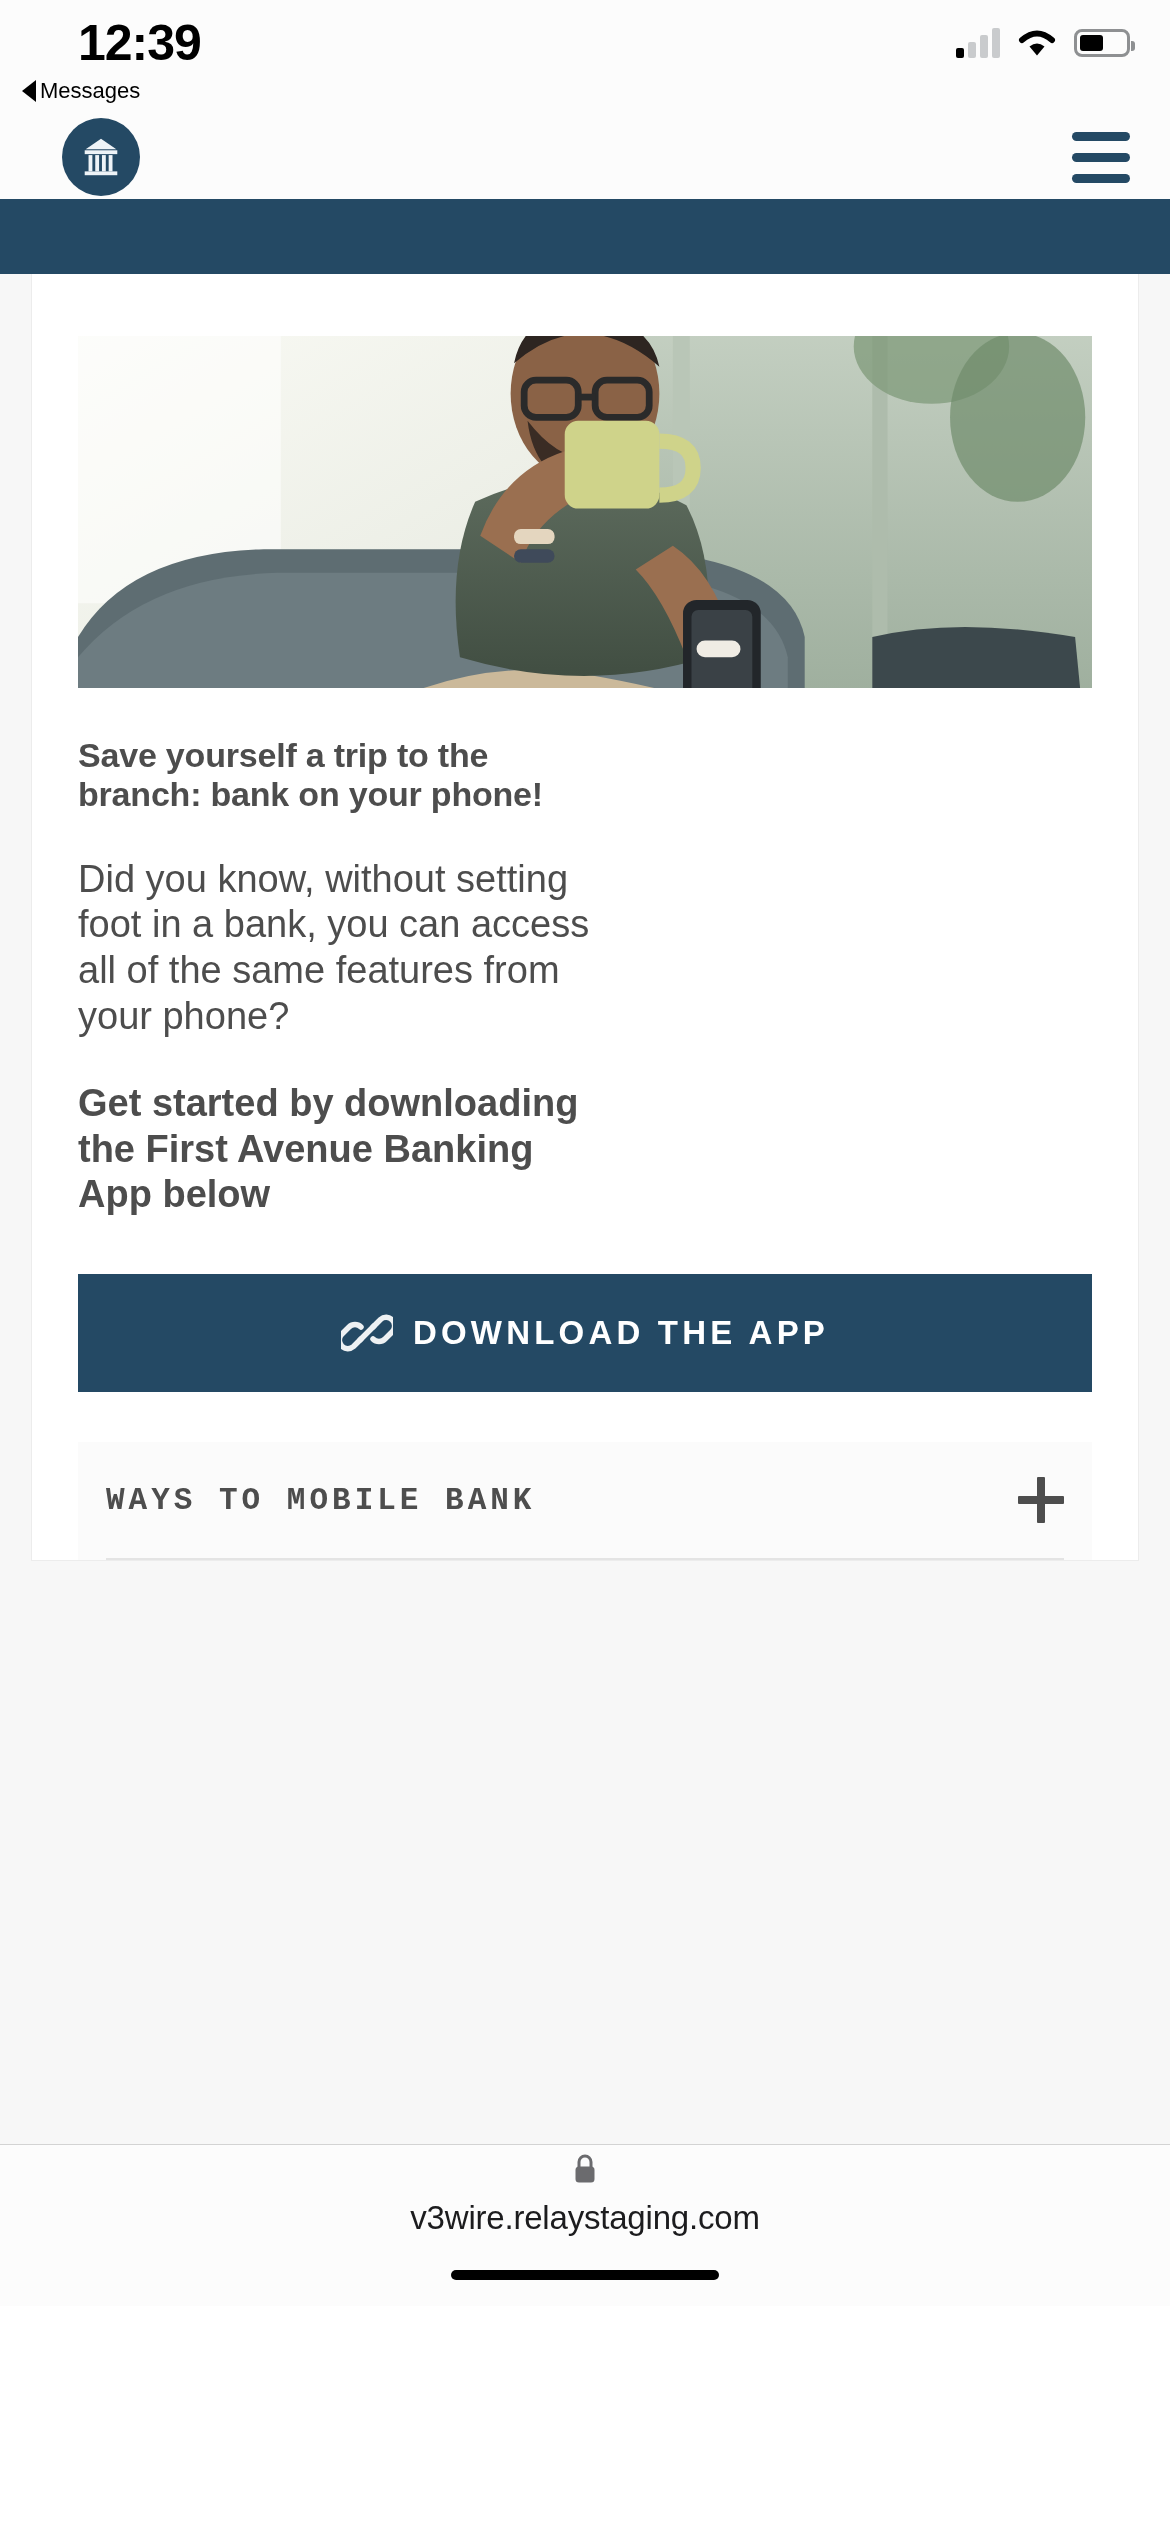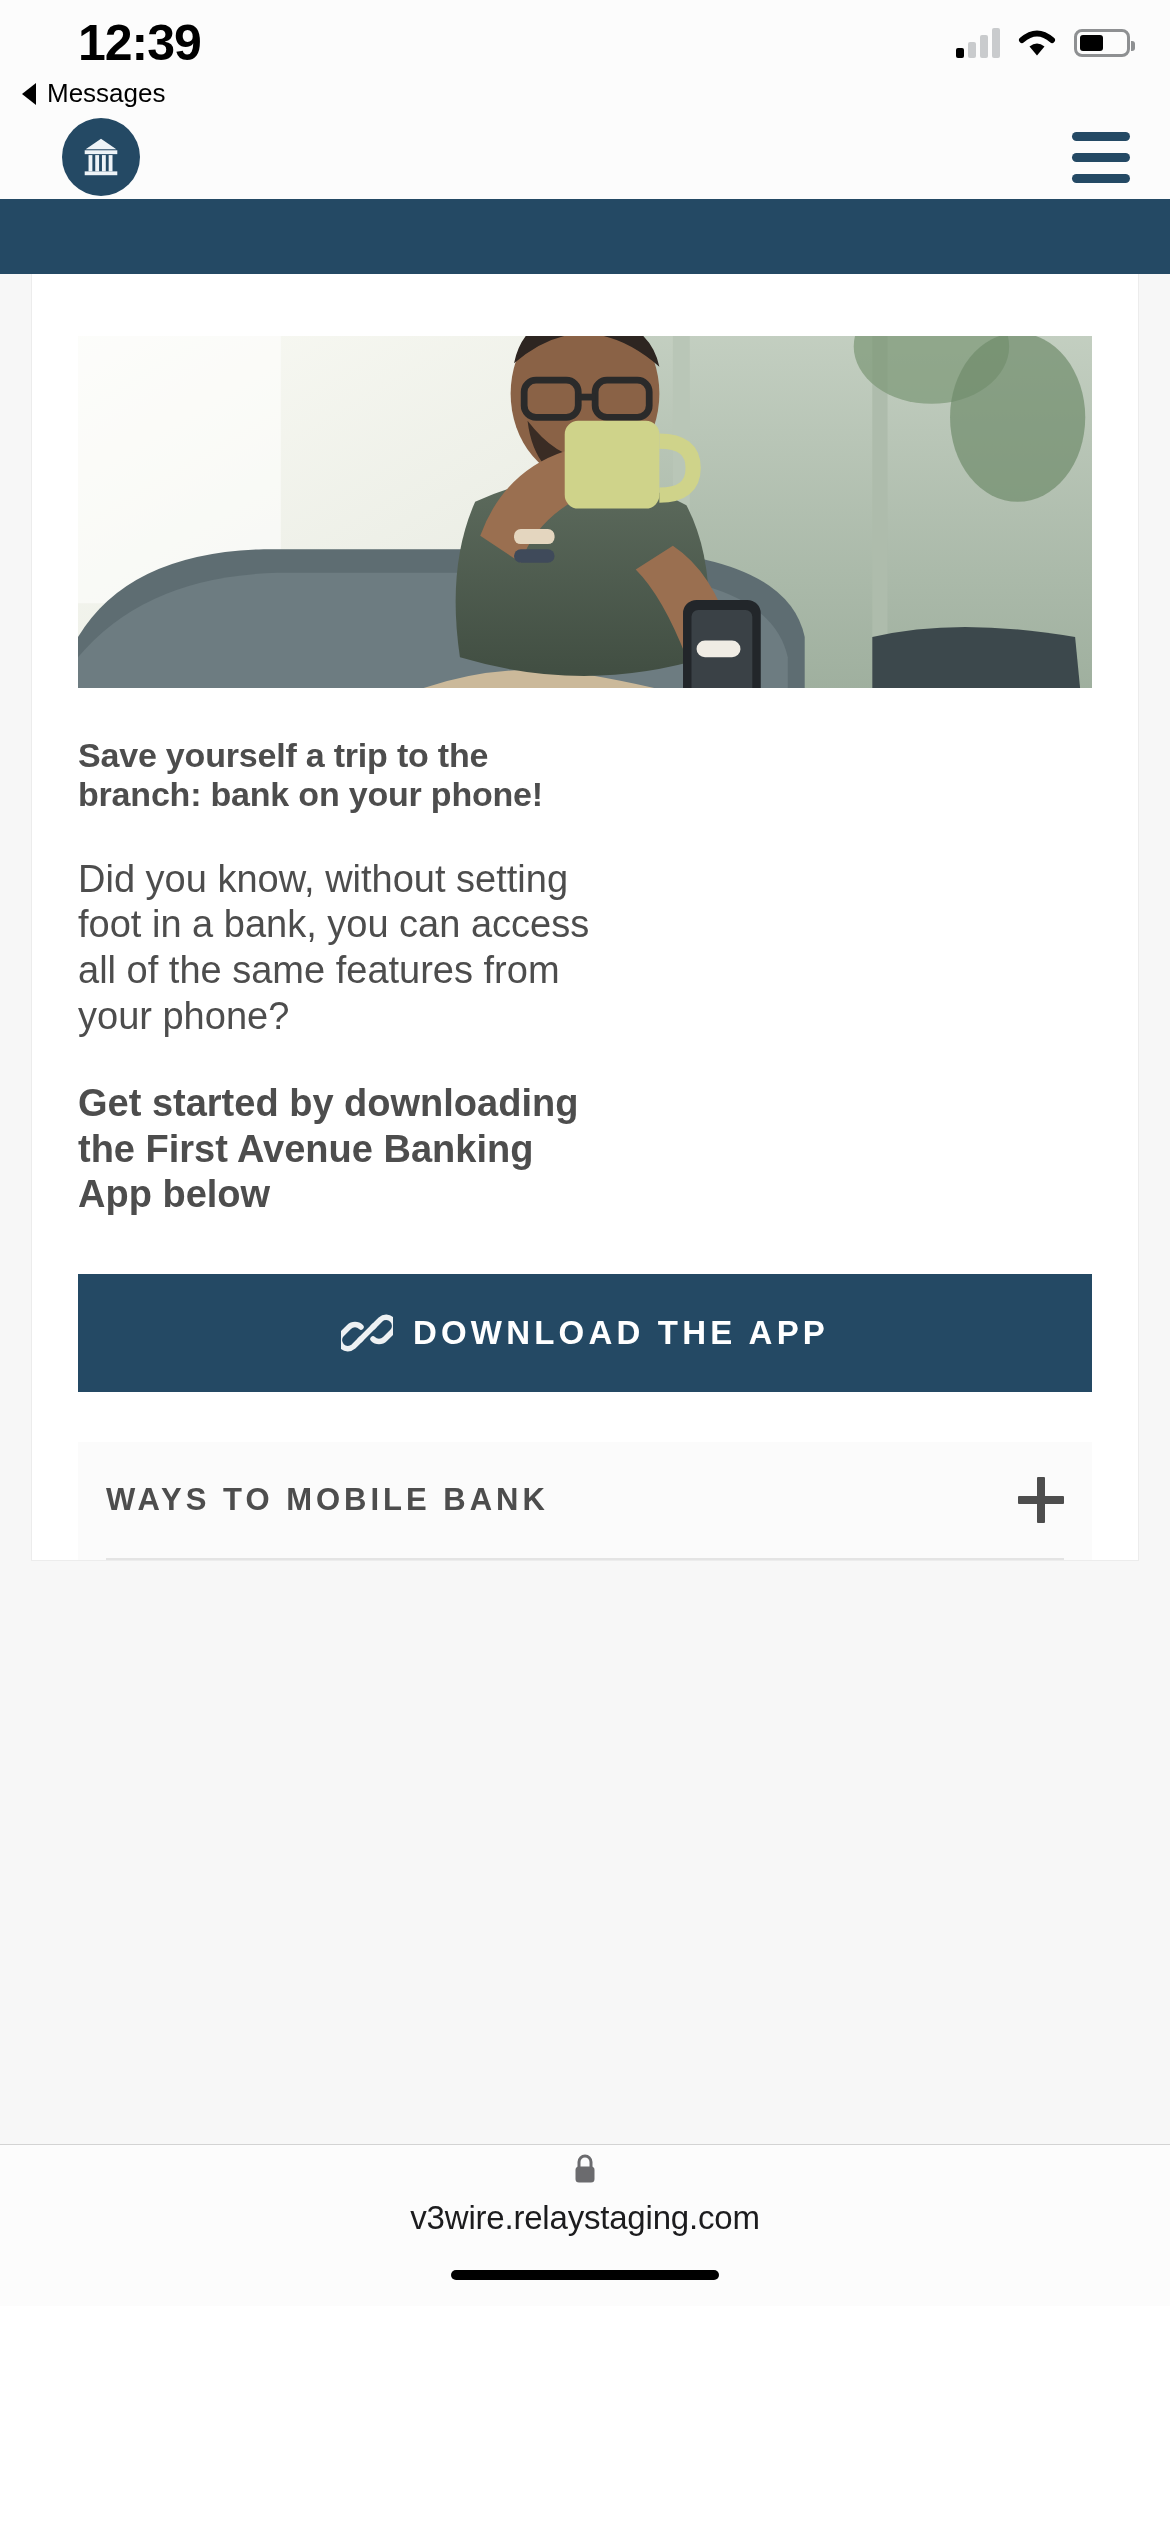--- a/index.html
+++ b/index.html
@@ -22,24 +22,24 @@
     position:absolute;
     left:78px; top:14px;
     font-size:50px;
     font-weight:600;
     letter-spacing:-1px;
     color:#000;
   }
   .sb-back {
     position:absolute;
     left:22px; top:78px;
-    font-size:26px;
+    font-size:22px;
     font-weight:500;
     color:#000;
-    display:flex; align-items:center; gap:11px;
+    display:flex; align-items:center; gap:4px;
   }
   .sb-back .tri {
     width:0; height:0;
     border-top:11px solid transparent;
     border-bottom:11px solid transparent;
     border-right:14px solid #000;
   }
   .sb-right {
     position:absolute;
     right:40px; top:28px;
@@ -164,20 +164,21 @@
   .accordion {
     margin-top:50px;
     background:#fbfbfb;
     padding:0 28px;
   }
   .acc-row {
     height:118px;
     display:flex; align-items:center;
     border-bottom:2px solid #e4e4e4;
     cursor:pointer;
+    font-family:Liberation Mono, monospace;
   }
   .acc-title {
     font-size:31px;
     font-weight:700;
     letter-spacing:4px;
     color:#4d4d4d;
   }
   .acc-plus {
     margin-left:auto;
     position:relative;

